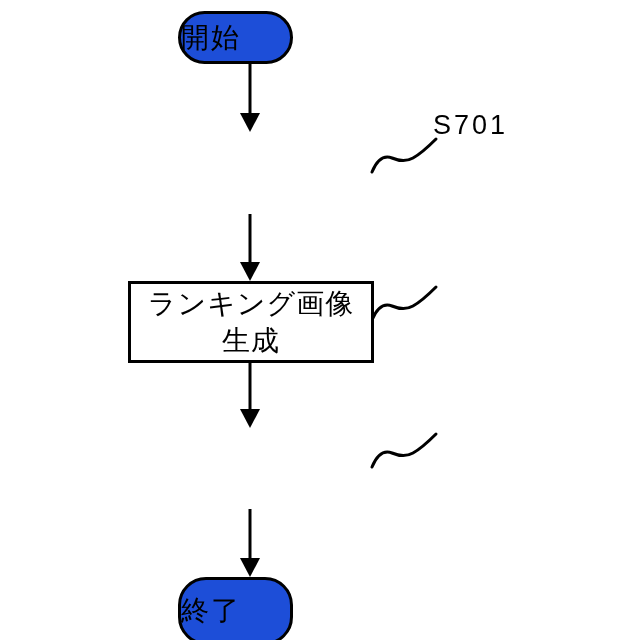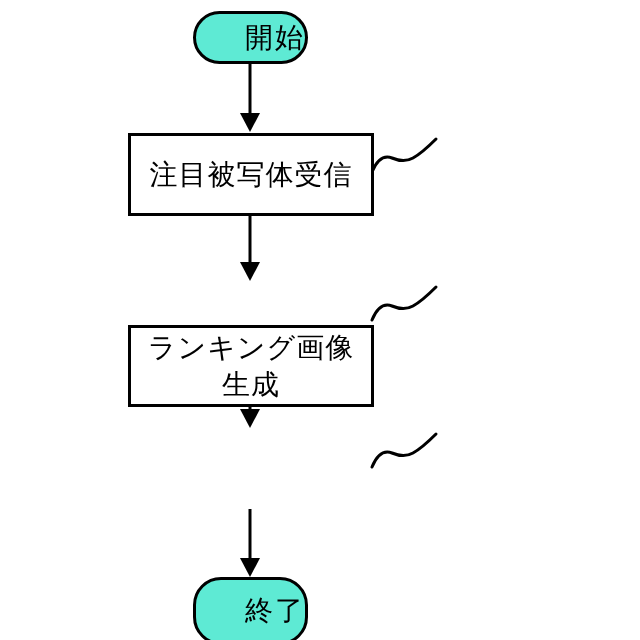--- a/index.html
+++ b/index.html
@@ -19,28 +19,28 @@
   .connector-layer {
     position: absolute;
     left: 0;
     top: 0;
     width: 640px;
     height: 640px;
     pointer-events: none;
   }
   .terminal {
     position: absolute;
-    left: 193px;
+    left: 178px;
     width: 115px;
     border: 3px solid #000000;
     border-radius: 28px;
-    background: #5eead4;
+    background: #1d4ed8;
     display: flex;
     align-items: center;
-    justify-content: flex-end;
+    justify-content: flex-start;
     font-size: 28px;
     font-weight: 500;
     letter-spacing: 2px;
     box-sizing: border-box;
   }
   .terminal.start { top: 11px;  height: 53px; }
   .terminal.end   { top: 577px; height: 68px; }
   .process {
     position: absolute;
     left: 128px;
@@ -52,21 +52,21 @@
     align-items: center;
     justify-content: center;
     text-align: center;
     font-size: 28px;
     font-weight: 500;
     line-height: 37px;
     letter-spacing: 1px;
     box-sizing: border-box;
   }
   .process.step1 { top: 133px; height: 83px; }
-  .process.step2 { top: 281px; height: 82px; margin-top: 44px; }
+  .process.step2 { top: 281px; height: 82px; }
   .process.step3 { top: 428px; height: 83px; }
   .tag {
     position: absolute;
     left: 433px;
     font-size: 27px;
     letter-spacing: 3px;
     line-height: 1;
     white-space: nowrap;
   }
   .tag.s701 { top: 112px; }
@@ -102,23 +102,21 @@
 
     <path d="M 372 172 c 5 -12, 12 -17, 20 -14 c 7 3, 14 4, 21 0 c 9 -5, 15 -11, 23 -19" fill="none" stroke="#000000" stroke-width="3" stroke-linecap="round"></path>
     <path d="M 372 320 c 5 -12, 12 -17, 20 -14 c 7 3, 14 4, 21 0 c 9 -5, 15 -11, 23 -19" fill="none" stroke="#000000" stroke-width="3" stroke-linecap="round"></path>
     <path d="M 372 467 c 5 -12, 12 -17, 20 -14 c 7 3, 14 4, 21 0 c 9 -5, 15 -11, 23 -19" fill="none" stroke="#000000" stroke-width="3" stroke-linecap="round"></path>
   </svg>
 
   <div class="terminal start">
     <span>開始</span>
   </div>
 
-  <div class="process step1">
-    <span>注目被写体受信</span>
-  </div>
+  <div class="tag s701">S701</div>
 
   <div class="process step2">
     <span>ランキング画像</span>
     <span>生成</span>
   </div>
 
 
   <div class="terminal end">
     <span>終了</span>
   </div>

